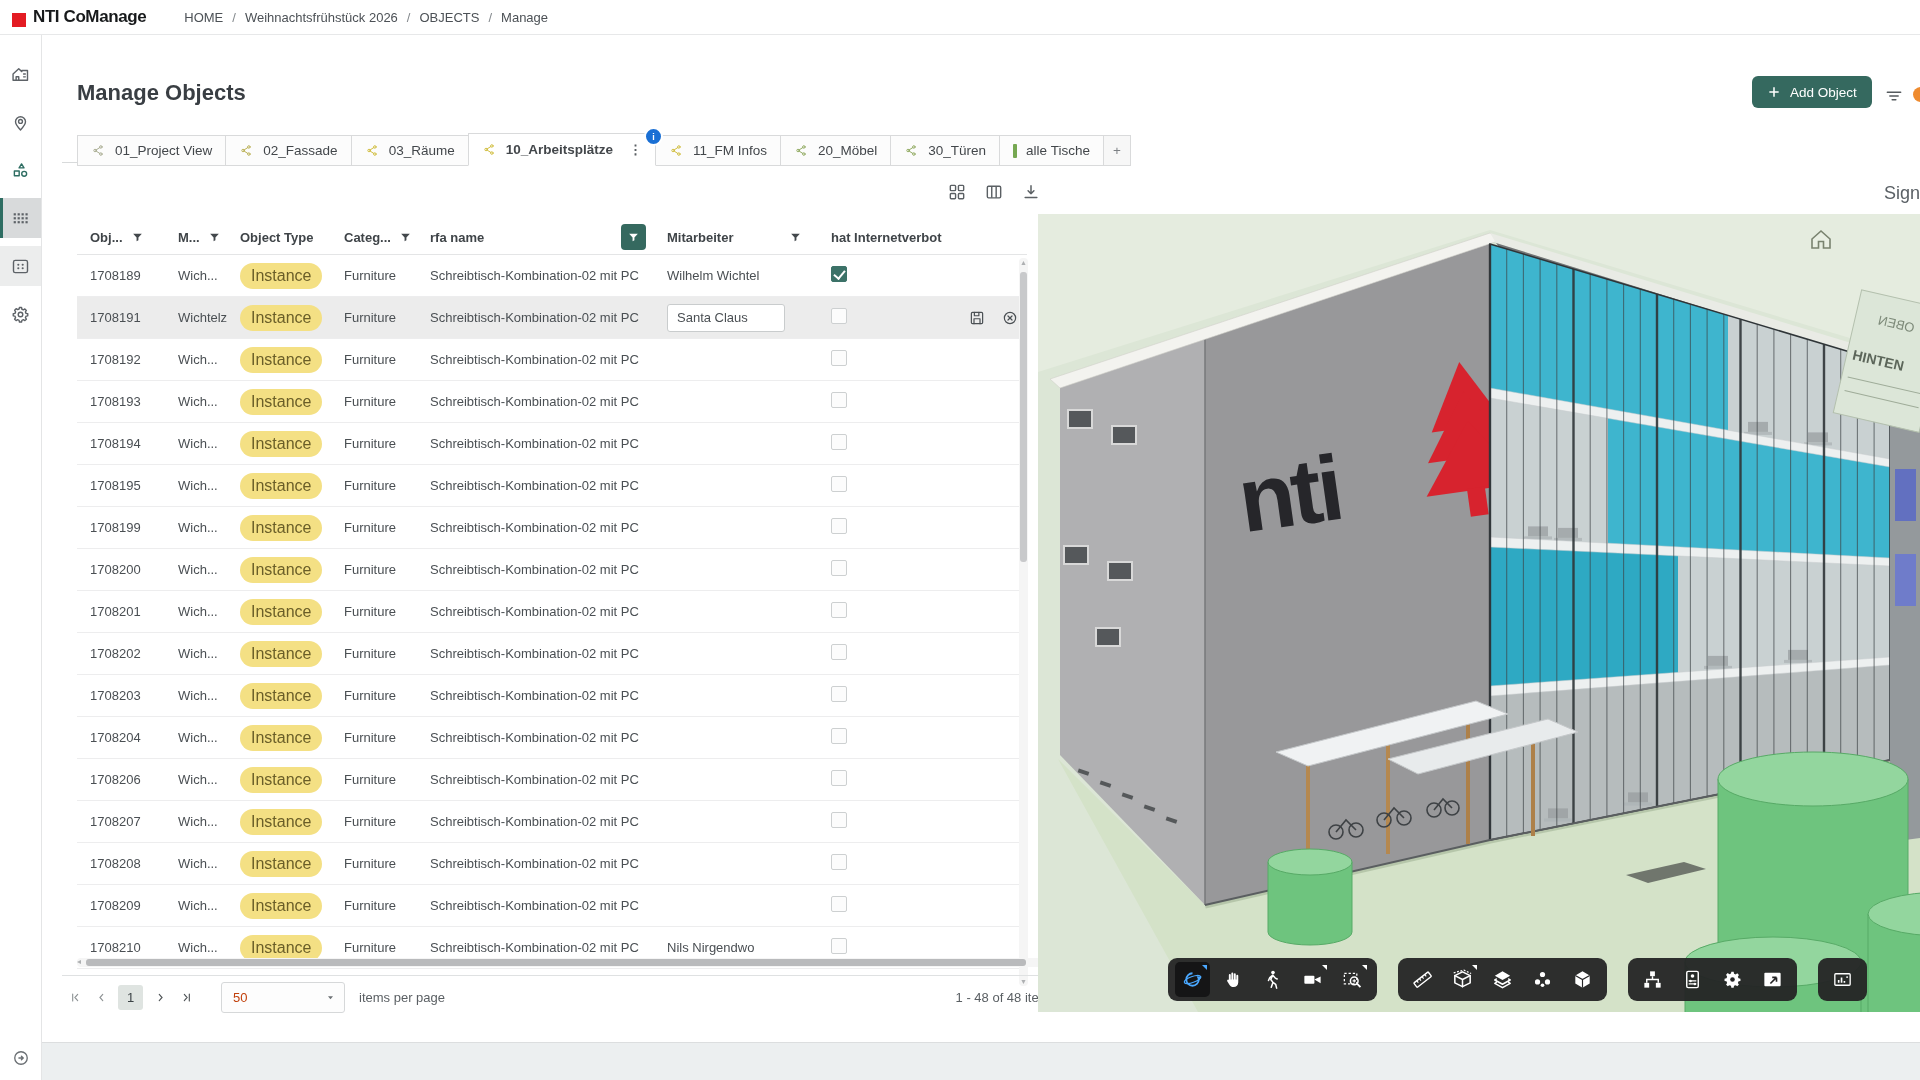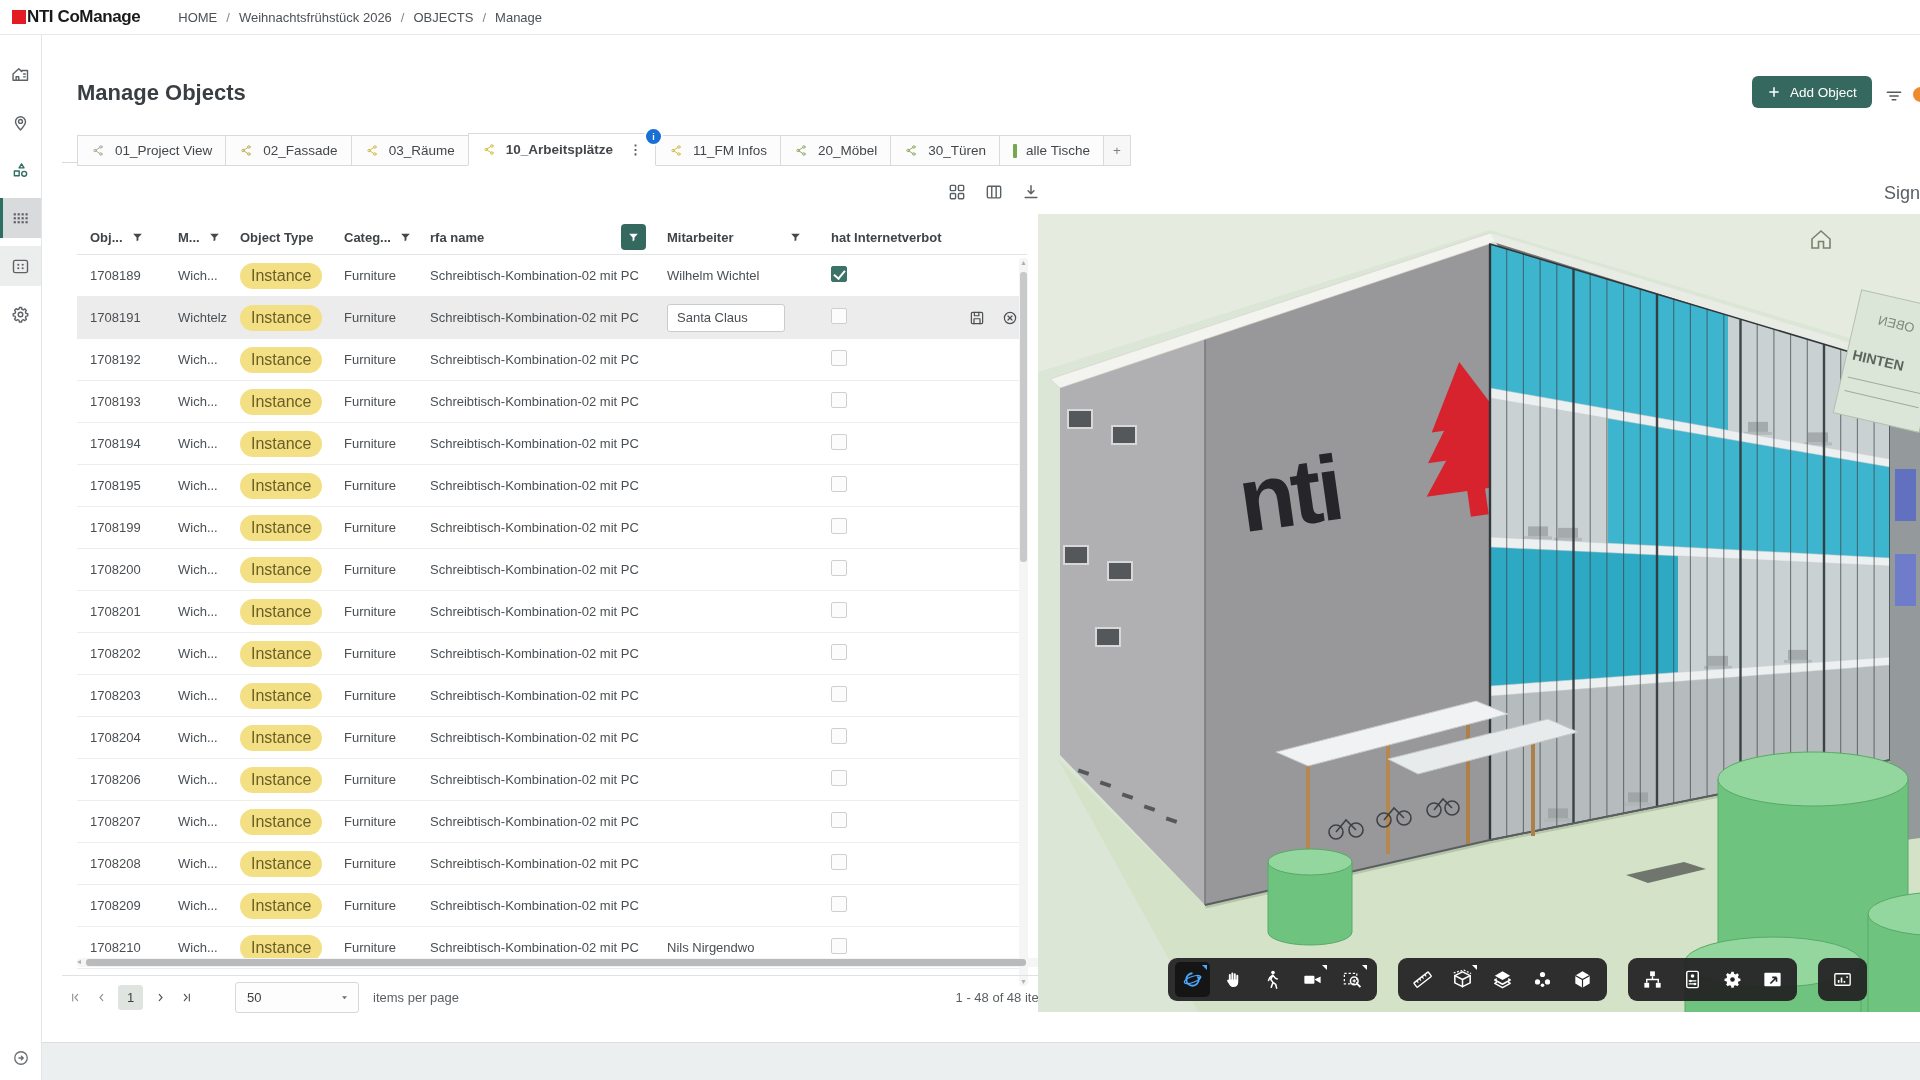--- a/index.html
+++ b/index.html
@@ -1,21 +1,21 @@
 <!DOCTYPE html>
 <html><head>
 <meta charset="utf-8">
 <style>
   html,body{margin:0;padding:0;width:1920px;height:1080px;overflow:hidden;
     font-family:"Liberation Sans",sans-serif;background:#eef0f1;color:#43484c}
   svg{display:block}
   
   #topbar{position:absolute;top:0;left:0;right:0;height:34px;background:#fff;
     border-bottom:1px solid #e7e8e9;display:flex;align-items:center;z-index:40}
-  .logo{display:flex;align-items:center;gap:1px;margin-left:12px}
+  .logo{display:flex;align-items:flex-end;gap:7px;margin-left:12px}
   .logo-sq{width:14px;height:14px;background:#e31b23}
   .logo-text{font-size:17px;font-weight:700;letter-spacing:-.4px;color:#17191b}
   .crumbs{margin-left:38px;font-size:13px;color:#4c5156;display:flex;gap:9px;align-items:center}
   .crumb-sep{color:#84898d}
   
   #sidebar{position:absolute;top:34px;left:0;width:42px;bottom:0;background:#fff;
     border-right:1px solid #e4e5e6;z-index:35;padding-top:20px;box-sizing:border-box}
   .sb-item{height:40px;display:flex;align-items:center;justify-content:center;
     color:#5d6267;position:relative;margin-bottom:8px}
   .sb-item svg{width:21px;height:21px}
@@ -80,22 +80,22 @@
   #hscroll .thumb{position:absolute;top:1px;left:9px;width:940px;height:7px;background:#b9babc;border-radius:3px}
   #hscroll .arr{position:absolute;top:-1px;font-size:8px;color:#aeb0b2}
   
   #pager{position:absolute;left:20px;top:941px;width:998px;height:42px;border-top:1px solid #dfe1e2;
     display:flex;align-items:center;font-size:13px;color:#5a5f63}
   .pg-btn{width:26px;height:26px;display:flex;align-items:center;justify-content:center;color:#8d9294;cursor:pointer}
   .pg-btn.dark{color:#4e5356}
   .pg-btn svg{width:15px;height:15px}
   #pg-page{width:25px;height:25px;background:#dfe4e1;border-radius:3px;display:flex;align-items:center;
     justify-content:center;color:#3c4346;margin:0 4px;cursor:pointer}
-  #pg-select{width:103px;height:29px;border:1px solid #d6d8d9;border-radius:3px;margin-left:36px;
-    display:flex;align-items:center;justify-content:space-between;padding:0 8px 0 11px;color:#404040;cursor:pointer;background:#fdfdfd}
+  #pg-select{width:103px;height:29px;border:1px solid #d6d8d9;border-radius:3px;margin-left:22px;
+    display:flex;align-items:center;justify-content:space-between;padding:0 8px 0 11px;color:#c2410c;cursor:pointer;background:#fdfdfd}
   #pg-select svg{width:11px;height:11px;color:#6c7174}
   #pg-items-label{margin-left:14px}
   #pg-range{margin-left:auto;margin-right:4px}
   
   #view-icons{position:absolute;left:905px;top:148px;display:flex;gap:17px;color:#5b6064}
   #view-icons svg{width:20px;height:20px;cursor:pointer}
   #filebar{position:absolute;left:1362px;top:142px;width:474px;height:28px;background:#fff;
     border:1px solid #dadcdd;border-radius:14px;display:flex;align-items:center;padding:0 4px;z-index:6;box-sizing:border-box}
   .chip{background:#e2e3e4;border-radius:4px;height:22px;display:flex;align-items:center;gap:8px;
     padding:0 10px;font-size:12.5px;color:#55595d}

